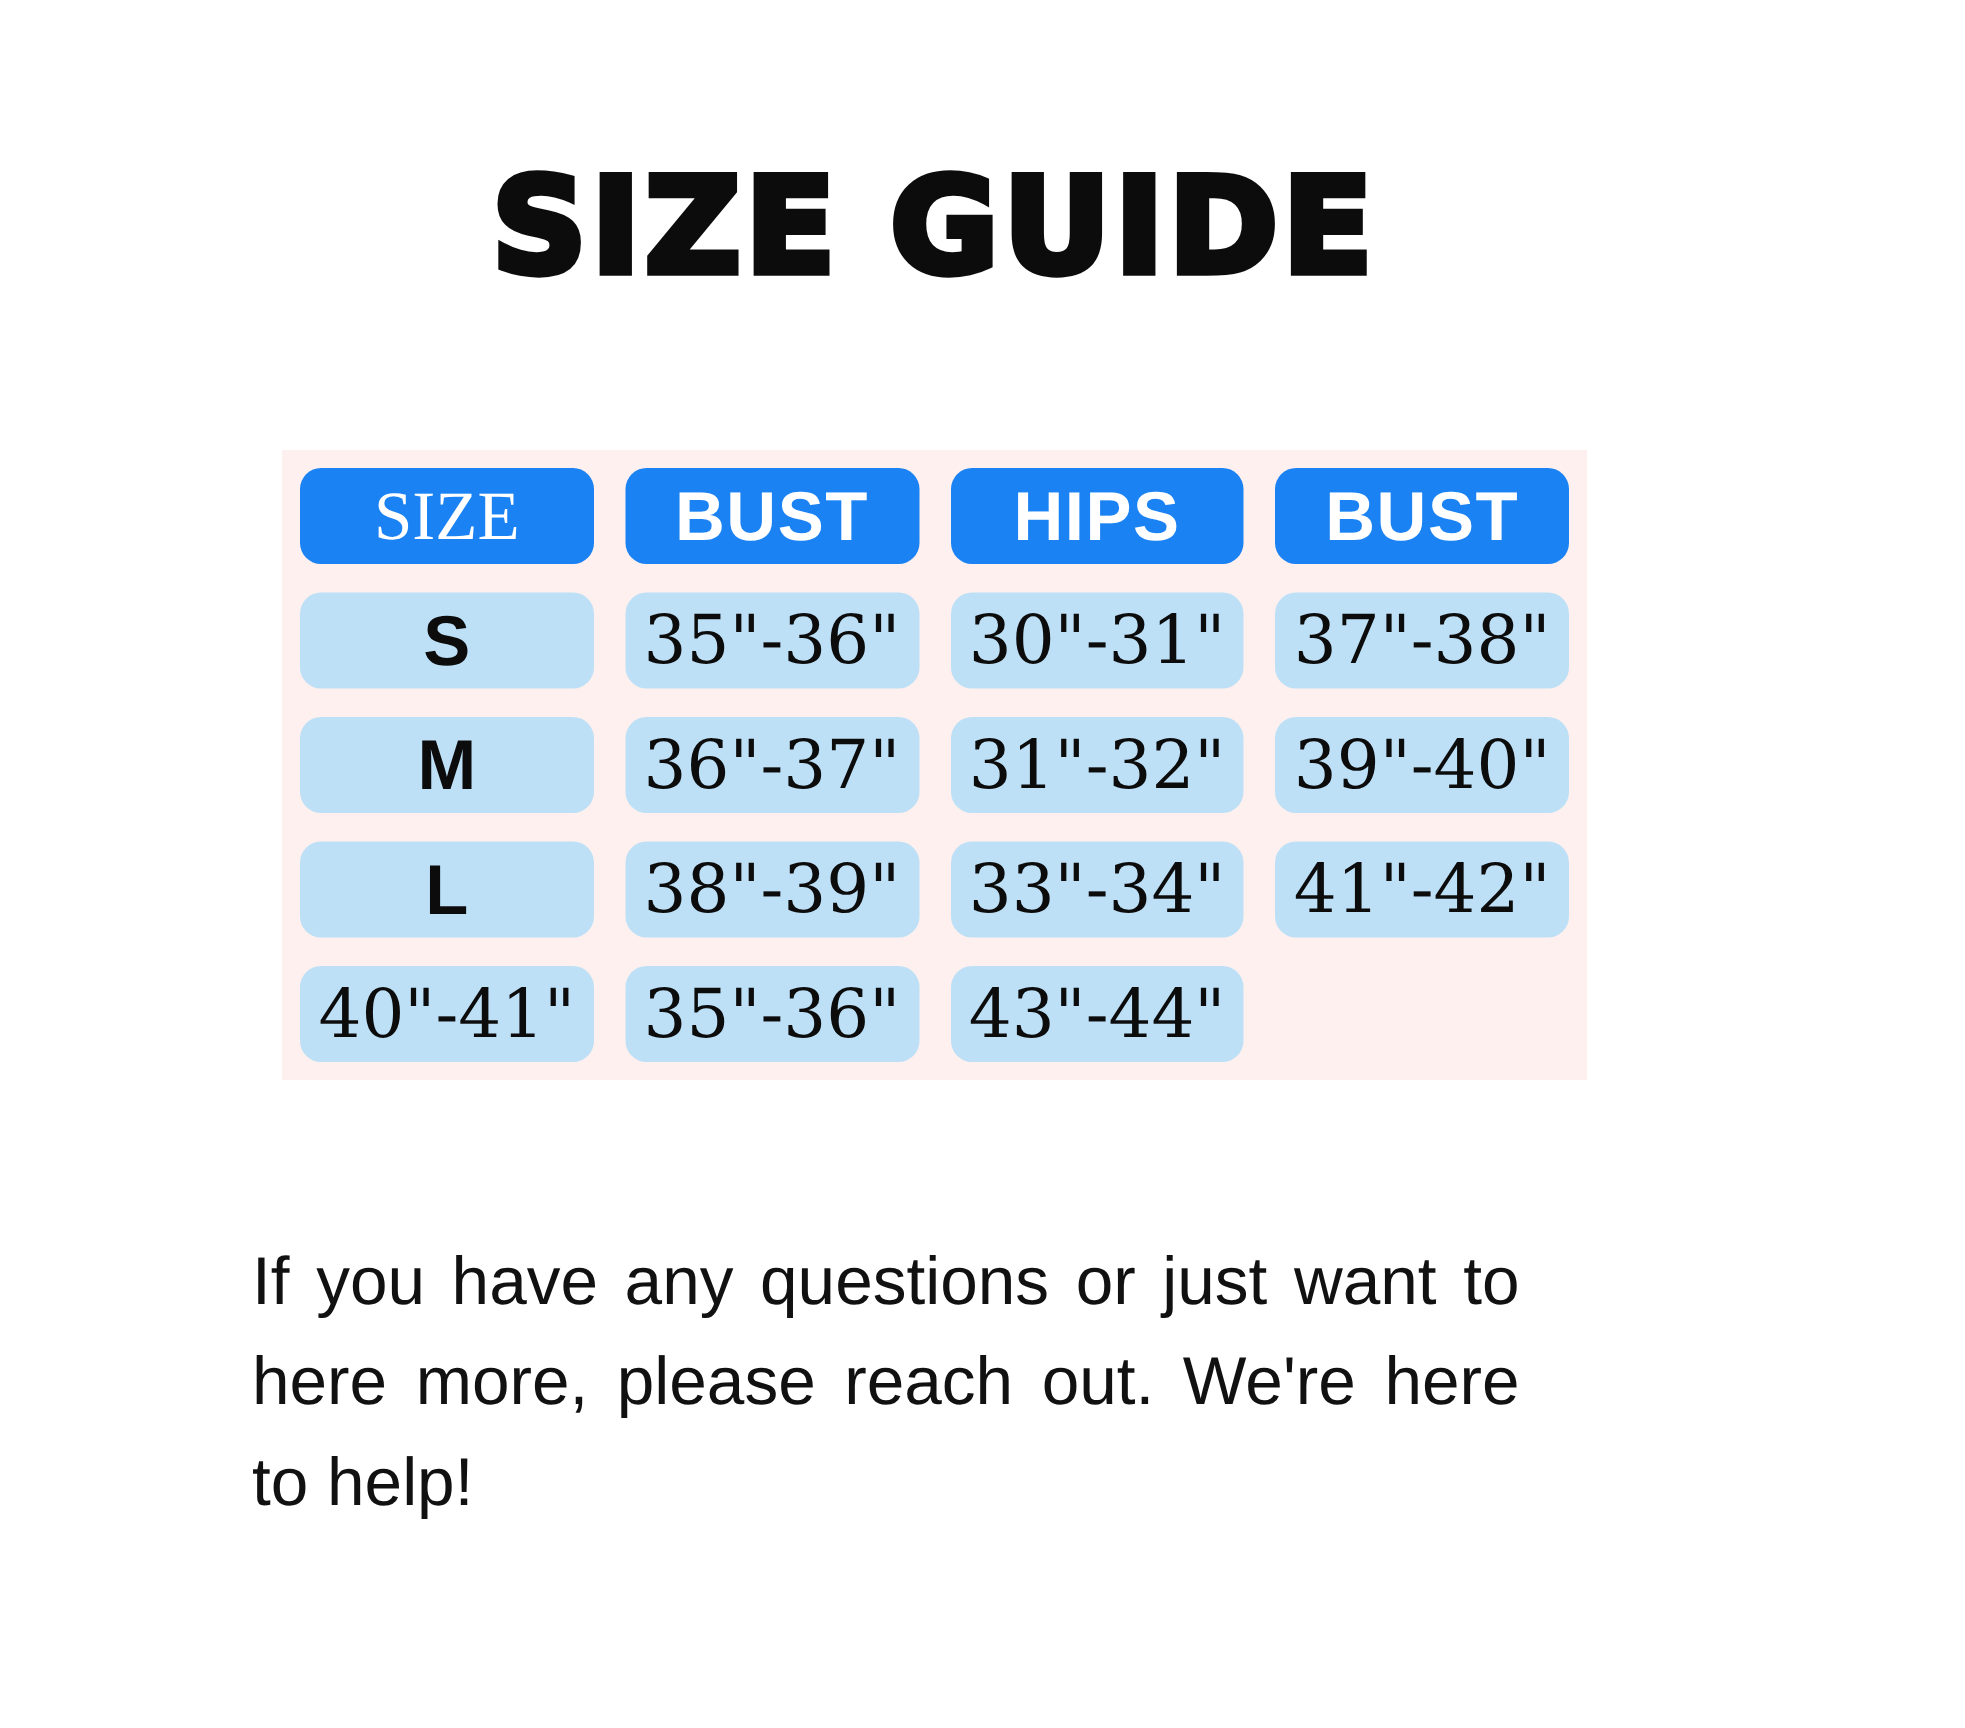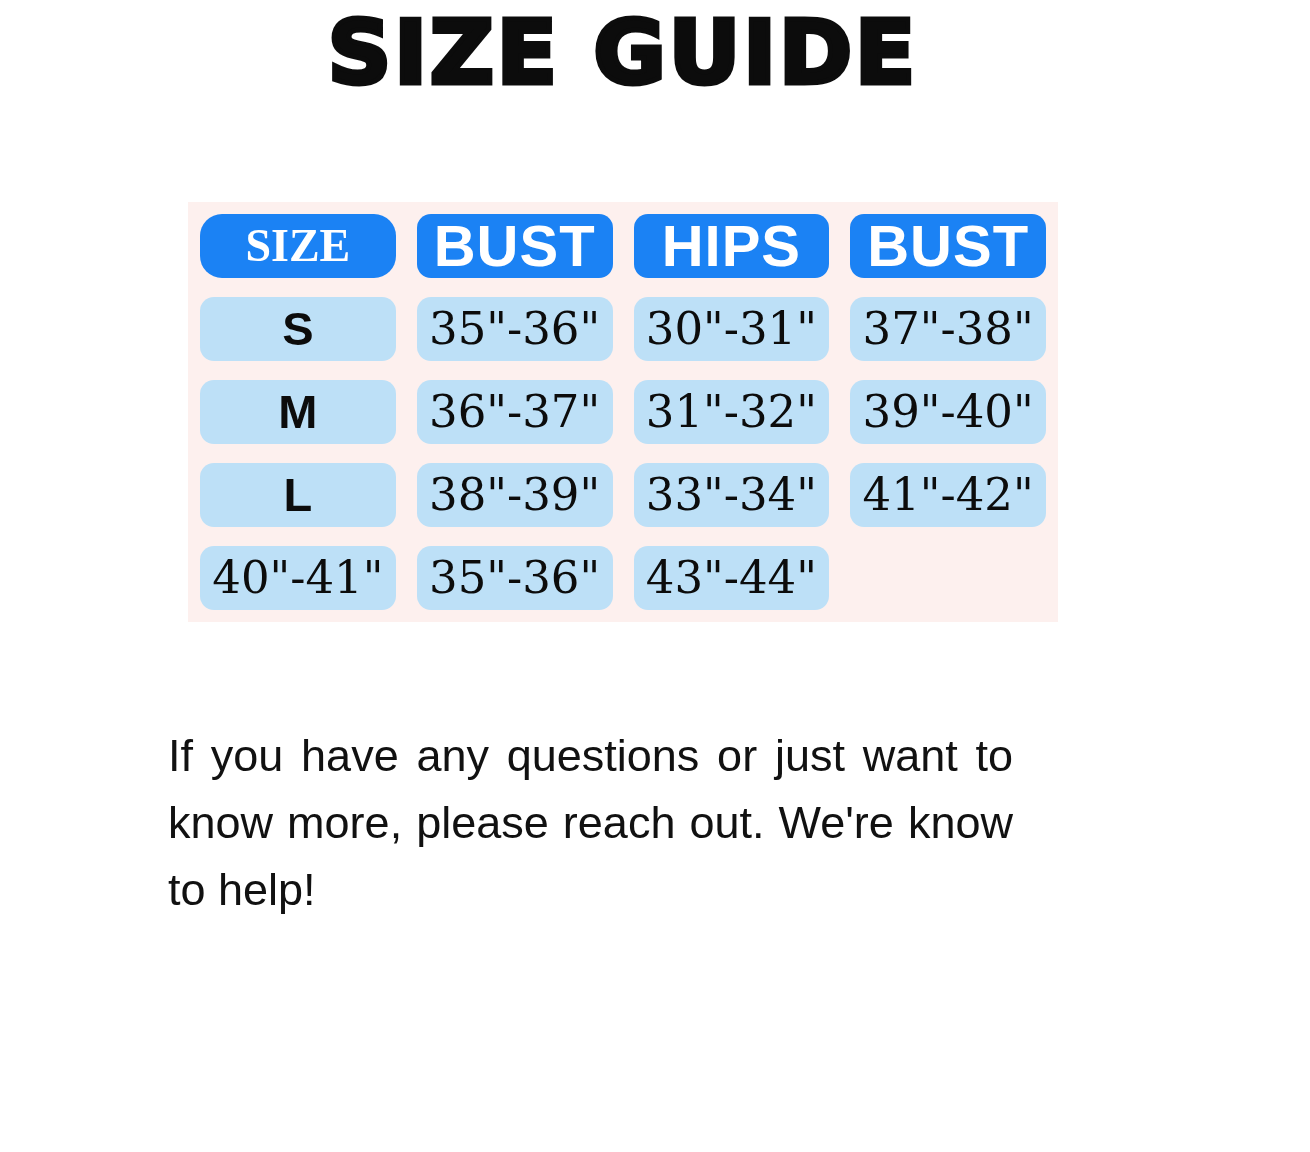--- a/index.html
+++ b/index.html
@@ -8,20 +8,21 @@
     height: 1152px;
     background: #ffffff;
     font-family: "Liberation Sans", sans-serif;
     overflow: hidden;
   }
   .content {
     width: 910px;
     margin-left: 168px;
   }
   .page-title {
+    padding-top: 98px;
     text-align: center;
     font-family: "DejaVu Sans", sans-serif;
     font-weight: 900;
     font-size: 88px;
     line-height: 1.2;
     letter-spacing: 3px;
     color: #0c0c0c;
     -webkit-text-stroke: 5px #0c0c0c;
     white-space: nowrap;
   }
@@ -48,28 +49,27 @@
   .pill.header {
     background: #1b82f4;
     color: #ffffff;
   }
   .pill.cell {
     background: #bde0f7;
     color: #0c0c0c;
   }
   .hdr-serif {
     font-family: "Liberation Serif", serif;
-    font-weight: bold;
+    font-weight: normal;
     font-size: 46px;
-    border-radius: 22px;
   }
   .hdr-sans {
     font-family: "Liberation Sans", sans-serif;
     font-weight: bold;
-    font-size: 58px;
+    font-size: 46px;
     letter-spacing: 1px;
   }
   .size-label {
     font-family: "Liberation Sans", sans-serif;
     font-weight: bold;
     font-size: 47px;
   }
   .measure {
     font-family: "DejaVu Serif", serif;
     font-size: 45px;
@@ -114,15 +114,15 @@
       <div class="pill cell measure">33"-34"</div>
       <div class="pill cell measure">41"-42"</div>
 
       <div class="pill cell measure">40"-41"</div>
       <div class="pill cell measure">35"-36"</div>
       <div class="pill cell measure">43"-44"</div>
 
     </div>
   </div>
 
-  <p class="footer-text">If you have any questions or just want to know more, please reach out. We're know to help!</p>
+  <p class="footer-text">If you have any questions or just want to here more, please reach out. We're here to help!</p>
 
 </div>
 
 </body></html>

